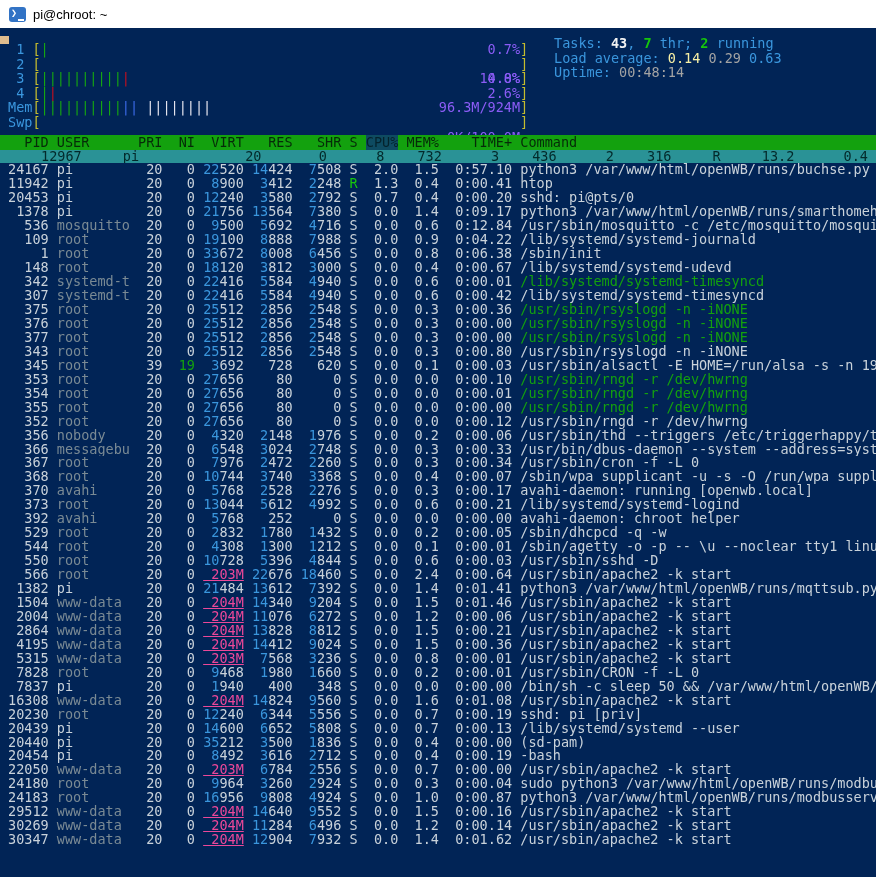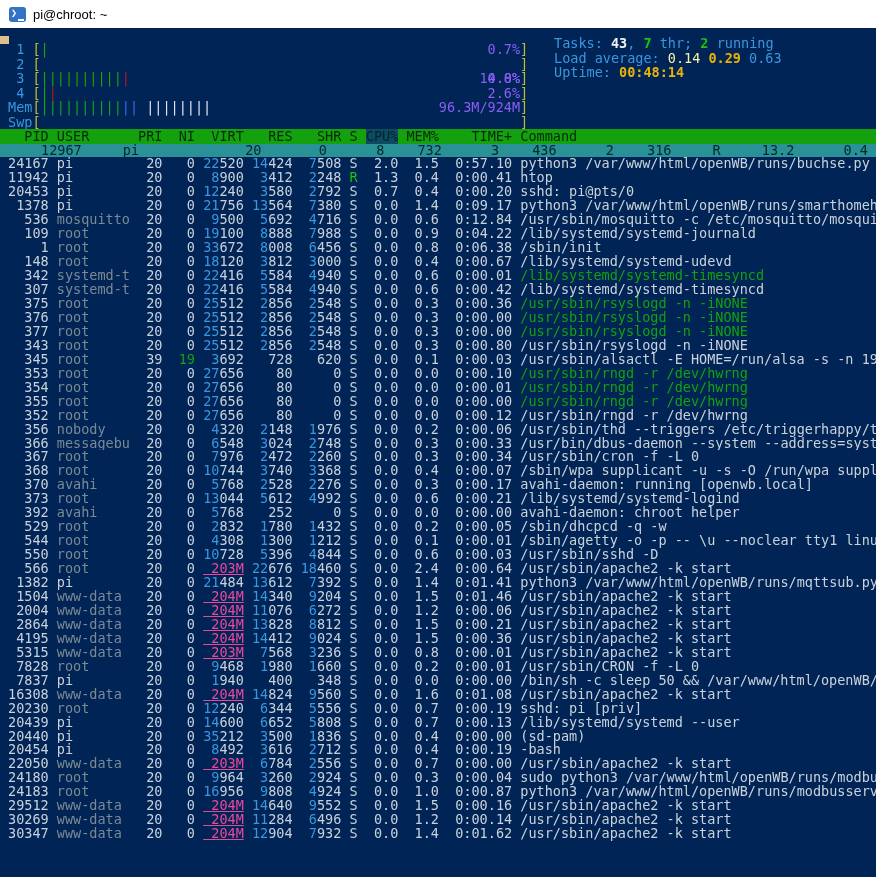--- a/index.html
+++ b/index.html
@@ -25,24 +25,24 @@
   .pipe-green{color:#15A512;}
   .pipe-red{color:#C50F1F;}
   .pipe-blue{color:#3B6BE8;}
   .pipe-cream{color:#E4E4EE;}
   .pipe-gap{color:transparent;}
   
   .seg-label{color:#3A96DD;}
   .seg-bold{color:#F2F2F2;font-weight:bold;}
   .seg-green{color:#16C60C;font-weight:bold;}
   .seg-cream{color:#F9F1A5;font-weight:normal;}
-  .seg-cyan{color:#eab308;font-weight:bold;}
+  .seg-cyan{color:#a3a3a3;font-weight:normal;}
   .seg-dim{color:#3A96DD;}
   
-  .ptable{position:absolute;left:0;top:101px;width:876px;white-space:pre;}
+  .ptable{position:absolute;left:0;top:107px;width:876px;white-space:pre;}
   .thead{height:14.5px;line-height:14.5px;background:#13A10E;color:#08300a;width:876px;overflow:hidden;padding-left:8px;}
   .thead span{color:#062b08;}
   .thead .sortcol{background:#0E4B61;color:#04222c;}
   .prow{height:13.96px;line-height:13.96px;width:876px;overflow:hidden;padding-left:8px;}
   .prow.sel{background:#2A9296;}
   .prow.sel span{color:#03292b !important;margin-left:33px;}
   .cw{color:#C9D2DA;}
   .cg{color:#7A8A94;}
   .cb{color:#3A96DD;}
   .cm{color:#ec4899;text-decoration:underline;}

